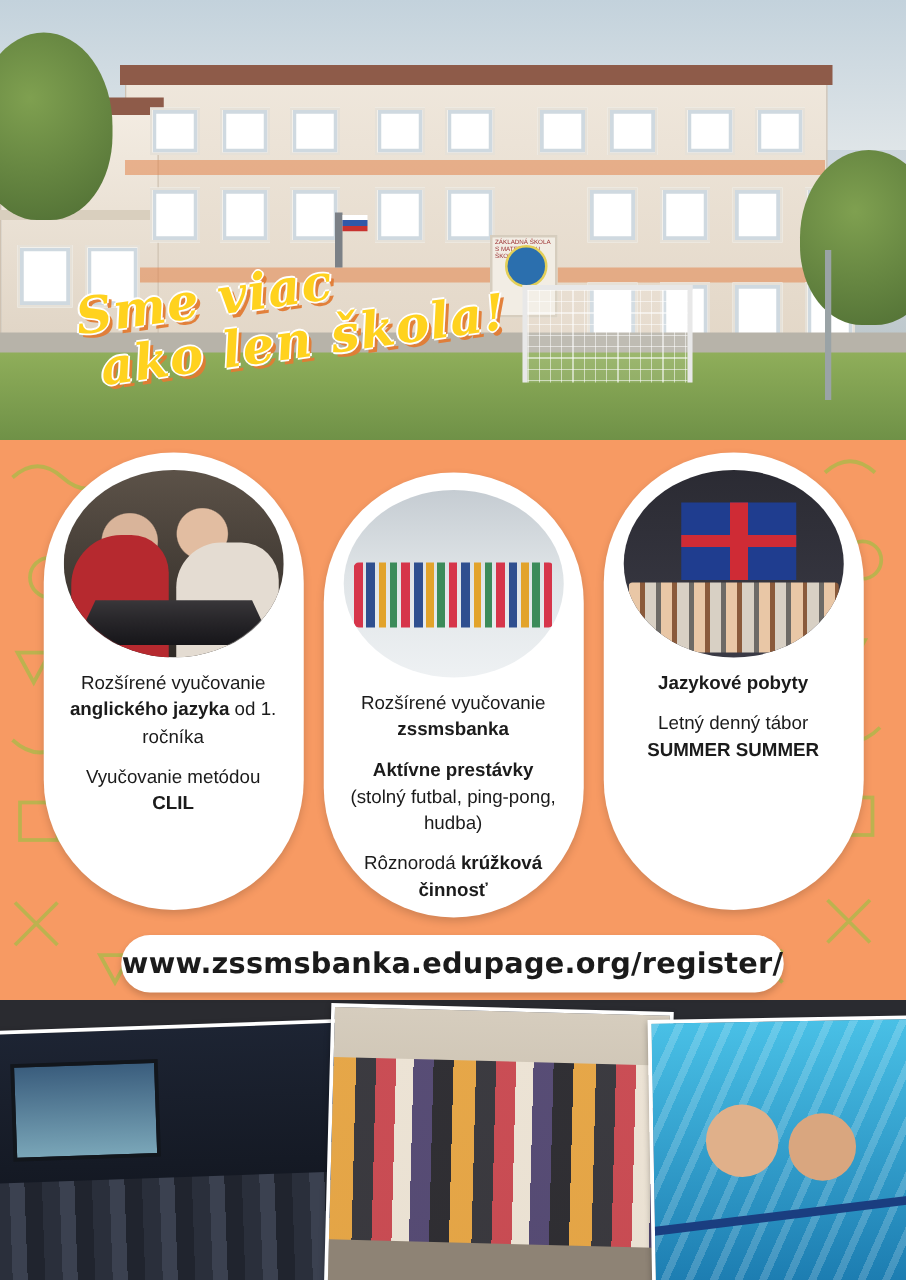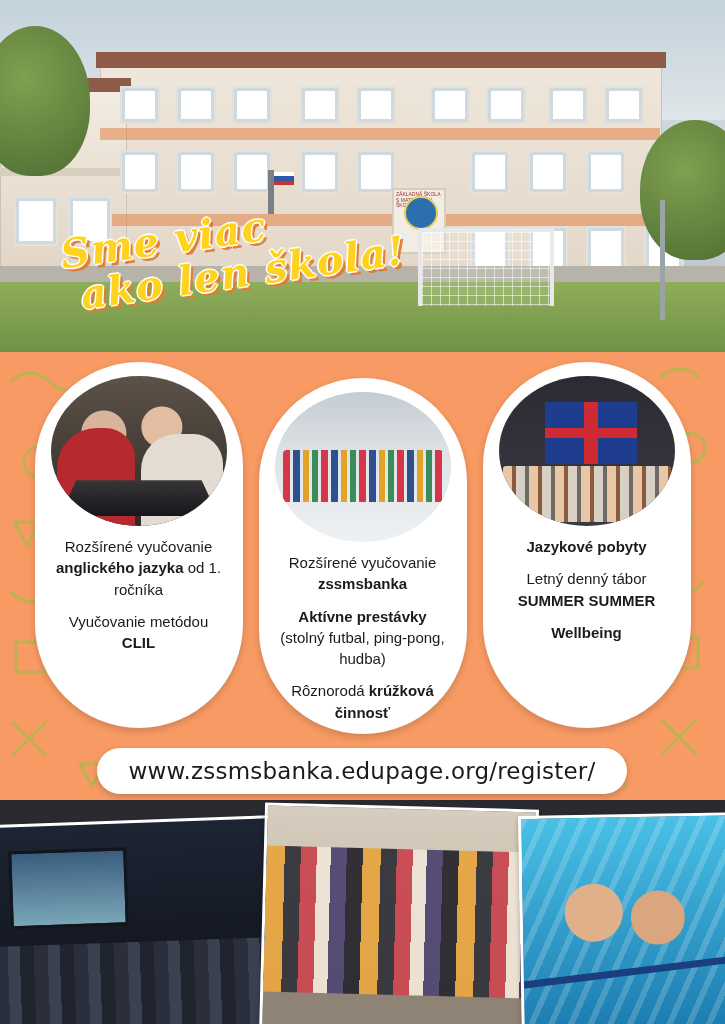--- a/index.html
+++ b/index.html
@@ -290,21 +290,21 @@
     left: 97px; top: 748px;
     width: 530px; height: 46px;
     background: #ffffff;
     border-radius: 23px;
     box-shadow: 0 3px 6px rgba(0,0,0,.18);
     display: flex; align-items: center; justify-content: center;
     z-index: 6;
   }
   .url-text {
     font-family: "DejaVu Sans", sans-serif;
-    font-weight: normal;
+    font-weight: bold;
     font-size: 23px;
     color: #1b1b1b;
     letter-spacing: .2px;
   }
 
   
   .bottom {
     position: absolute;
     left: 0; top: 800px;
     width: 725px; height: 224px;
@@ -487,21 +487,20 @@
     </div>
 
     <div class="card c3">
       <div class="card-photo photo-flag">
         <div class="uk"></div>
         <div class="row"></div>
       </div>
       <div class="card-text">
         <p><b>Jazykové pobyty</b></p>
         <p>Letný denný tábor<br><b>SUMMER SUMMER</b></p>
-        <p><b>Wellbeing</b></p>
       </div>
     </div>
 
   </div>
 
   <div class="url-pill">
     <span class="url-text">www.zssmsbanka.edupage.org/register/</span>
   </div>
 
   <div class="bottom">

